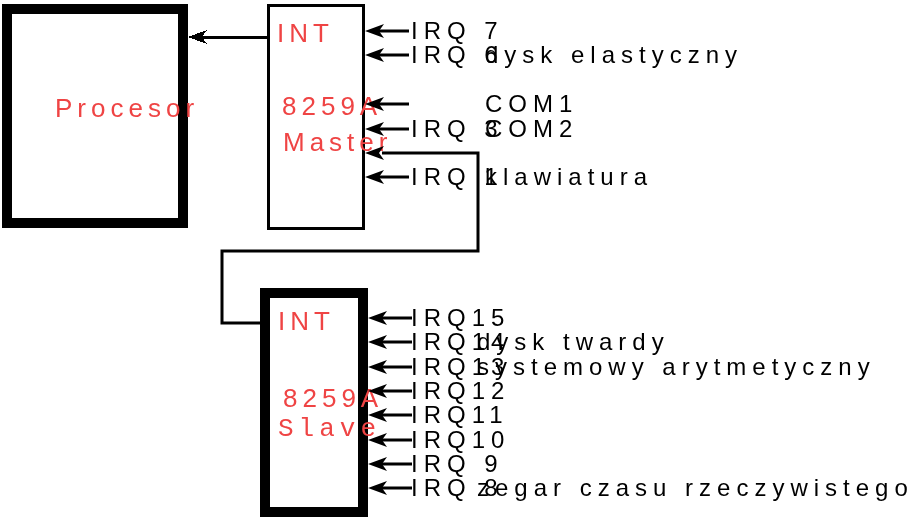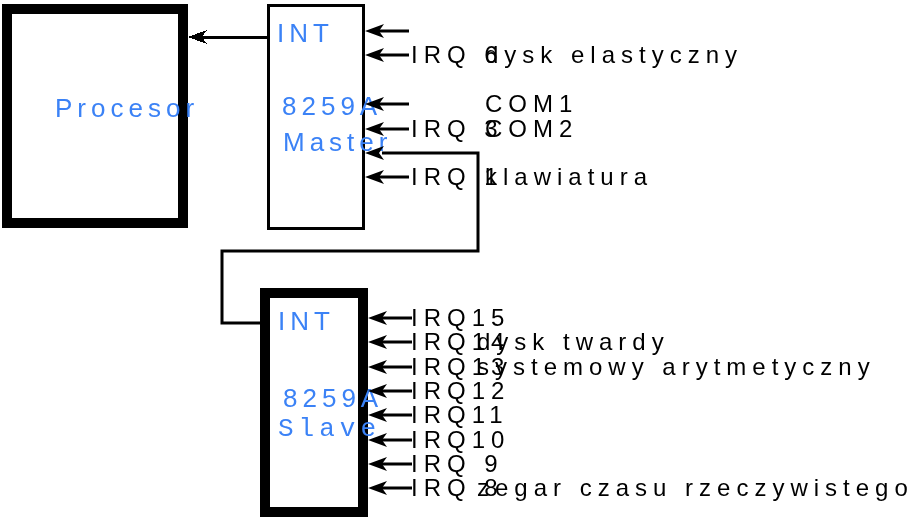--- a/index.html
+++ b/index.html
@@ -18,21 +18,21 @@
     border-style: solid;
     border-color: #000000;
     background: transparent;
   }
   .box-label {
     position: absolute;
     font-size: 26px;
     line-height: 26px;
     letter-spacing: 5px;
     white-space: nowrap;
-    color: #3b82f6;
+    color: #ef4444;
   }
   .irq-row {
     position: absolute;
     height: 28px;
     width: 550px;
   }
   .master-row { left: 365px; top: calc(17px + var(--i) * 24.4px); }
   .slave-row  { left: 368px; top: calc(304px + var(--i) * 24.3px); }
   .row-arrow { position: absolute; left: 0; top: 7px; fill: #000000; }
   .irq-label {
@@ -76,20 +76,21 @@
   <svg class="connector" style="left:200px; top:140px;" width="285" height="195" viewBox="0 0 285 195">
     <polygon points="165,13 184,6 179,13 184,20"></polygon>
     <path d="M 182 13 H 278 V 111 H 22 V 183 H 61" fill="none" stroke="#000000" stroke-width="3"></path>
   </svg>
 
   <div class="irq-row master-row" style="--i:0">
     <svg class="row-arrow" width="44" height="14" viewBox="0 0 44 14">
         <polygon points="0,7 19,0 14,7 19,14"></polygon>
         <rect x="13" y="5.5" width="31" height="3"></rect>
       </svg>
+    <span class="irq-label irq-num">IRQ 7</span>
   </div>
   <div class="irq-row master-row" style="--i:1">
     <svg class="row-arrow" width="44" height="14" viewBox="0 0 44 14">
         <polygon points="0,7 19,0 14,7 19,14"></polygon>
         <rect x="13" y="5.5" width="31" height="3"></rect>
       </svg>
     <span class="irq-label irq-num">IRQ 6</span>
     <span class="irq-label irq-desc">dysk elastyczny</span>
   </div>
   <div class="irq-row master-row" style="--i:3">

